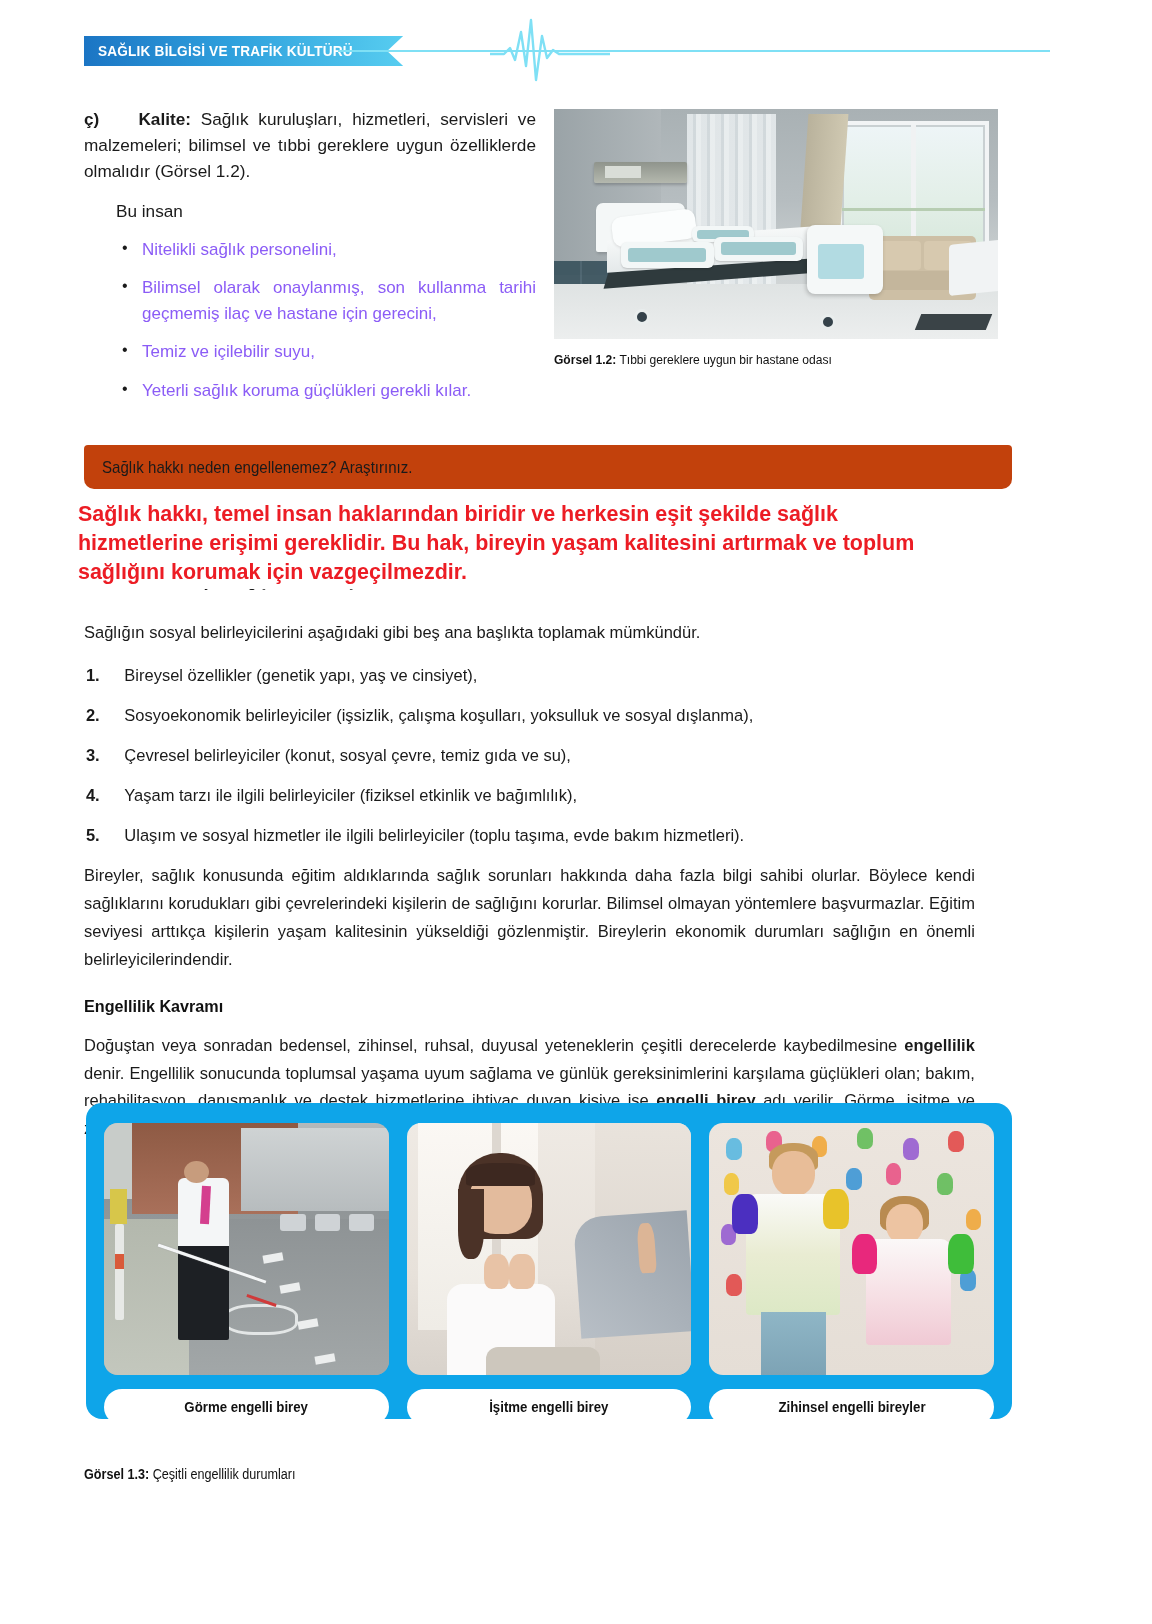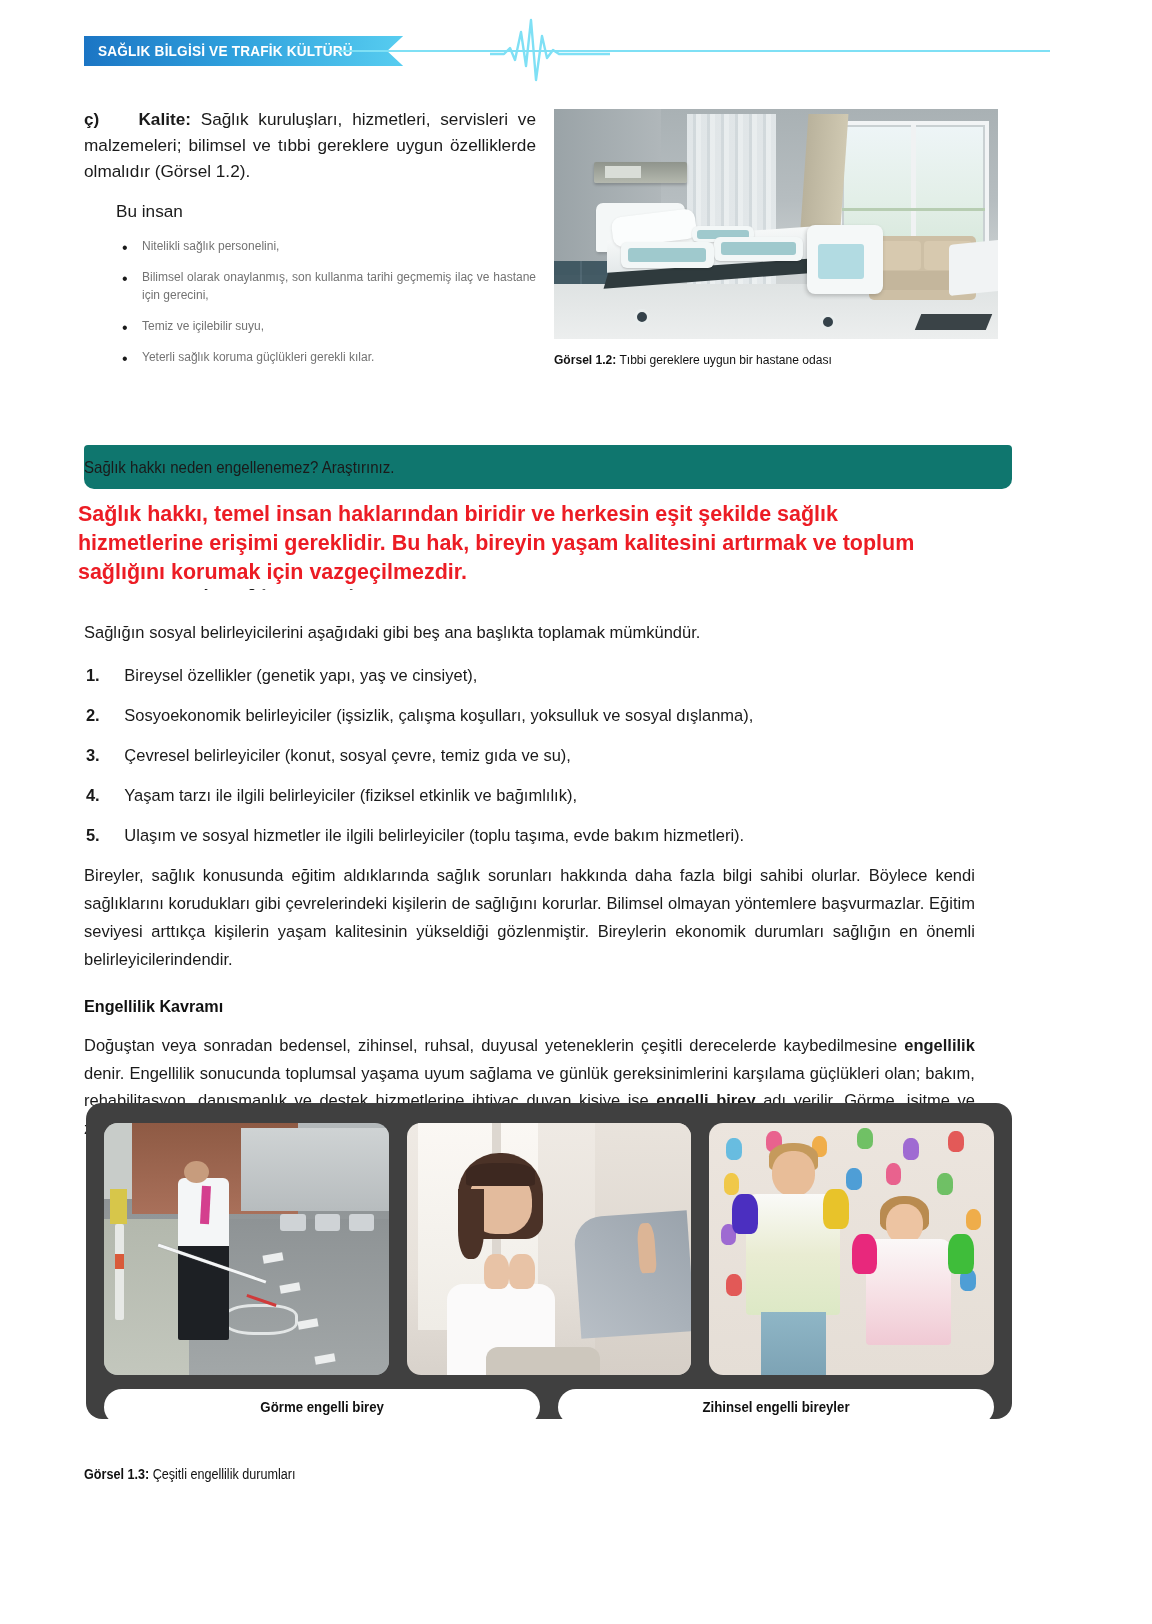--- a/index.html
+++ b/index.html
@@ -84,23 +84,23 @@
   }
   ul.bullets {
     margin-top: 12px;
     padding-left: 38px;
     list-style: none;
   }
   ul.bullets li {
     position: relative;
     margin-bottom: 13px;
     padding-left: 20px;
-    font-size: 12px;
+    font-size: 17px;
     line-height: 1.5;
-    color: #737373;
+    color: #8b5cf6;
     text-align: justify;
   }
   ul.bullets li::before {
     content: "•";
     position: absolute;
     left: 0; top: -1px;
     font-size: 16px;
     color: #1a1a1a;
   }
 
@@ -266,24 +266,25 @@
     font-size: 19px;
     font-weight: bold;
     letter-spacing: 1.2px;
     font-family: "Liberation Sans Narrow", "Liberation Sans", sans-serif;
     transform: scaleX(.88);
   }
   .arastir-box {
     position: absolute;
     left: 84px; top: 445px;
     width: 928px; height: 44px;
-    background: #0f766e;
+    background: #c2410c;
     border-radius: 4px 4px 10px 10px;
     display: flex;
     align-items: center;
+    padding-left: 18px;
   }
   .arastir-box span {
     font-size: 16.2px;
     color: #1a1a1a;
     font-family: "Liberation Sans Narrow", "Liberation Sans", sans-serif;
     transform: scaleX(.93);
     transform-origin: left center;
   }
 
   
@@ -366,21 +367,21 @@
     transform: scaleX(.94);
     transform-origin: left center;
   }
   .flow p.wide b { font-weight: bold; }
 
   
   .gallery {
     position: absolute;
     left: 86px; top: 1103px;
     width: 926px; height: 316px;
-    background: #404040;
+    background: #0ea5e9;
     border-radius: 16px;
     padding: 20px 18px;
   }
   .gal-photos {
     display: flex;
     gap: 18px;
     height: 252px;
   }
   .photo {
     flex: 1;
@@ -780,20 +781,23 @@
         <div class="phand" style="left:50%; top:44%; background:#e8287c;"></div>
         <div class="phand" style="left:84%; top:44%; background:#3fbd3a;"></div>
       </div>
 
     </div>
     <div class="gal-labels">
       <div class="gal-label">
         <span>Görme engelli birey</span>
       </div>
       <div class="gal-label">
+        <span>İşitme engelli birey</span>
+      </div>
+      <div class="gal-label">
         <span>Zihinsel engelli bireyler</span>
       </div>
     </div>
   </div>
 
   <div class="fig13-cap">
     <b>Görsel 1.3:</b><span> Çeşitli engellilik durumları</span>
   </div>
 
   <div class="page-footer">

